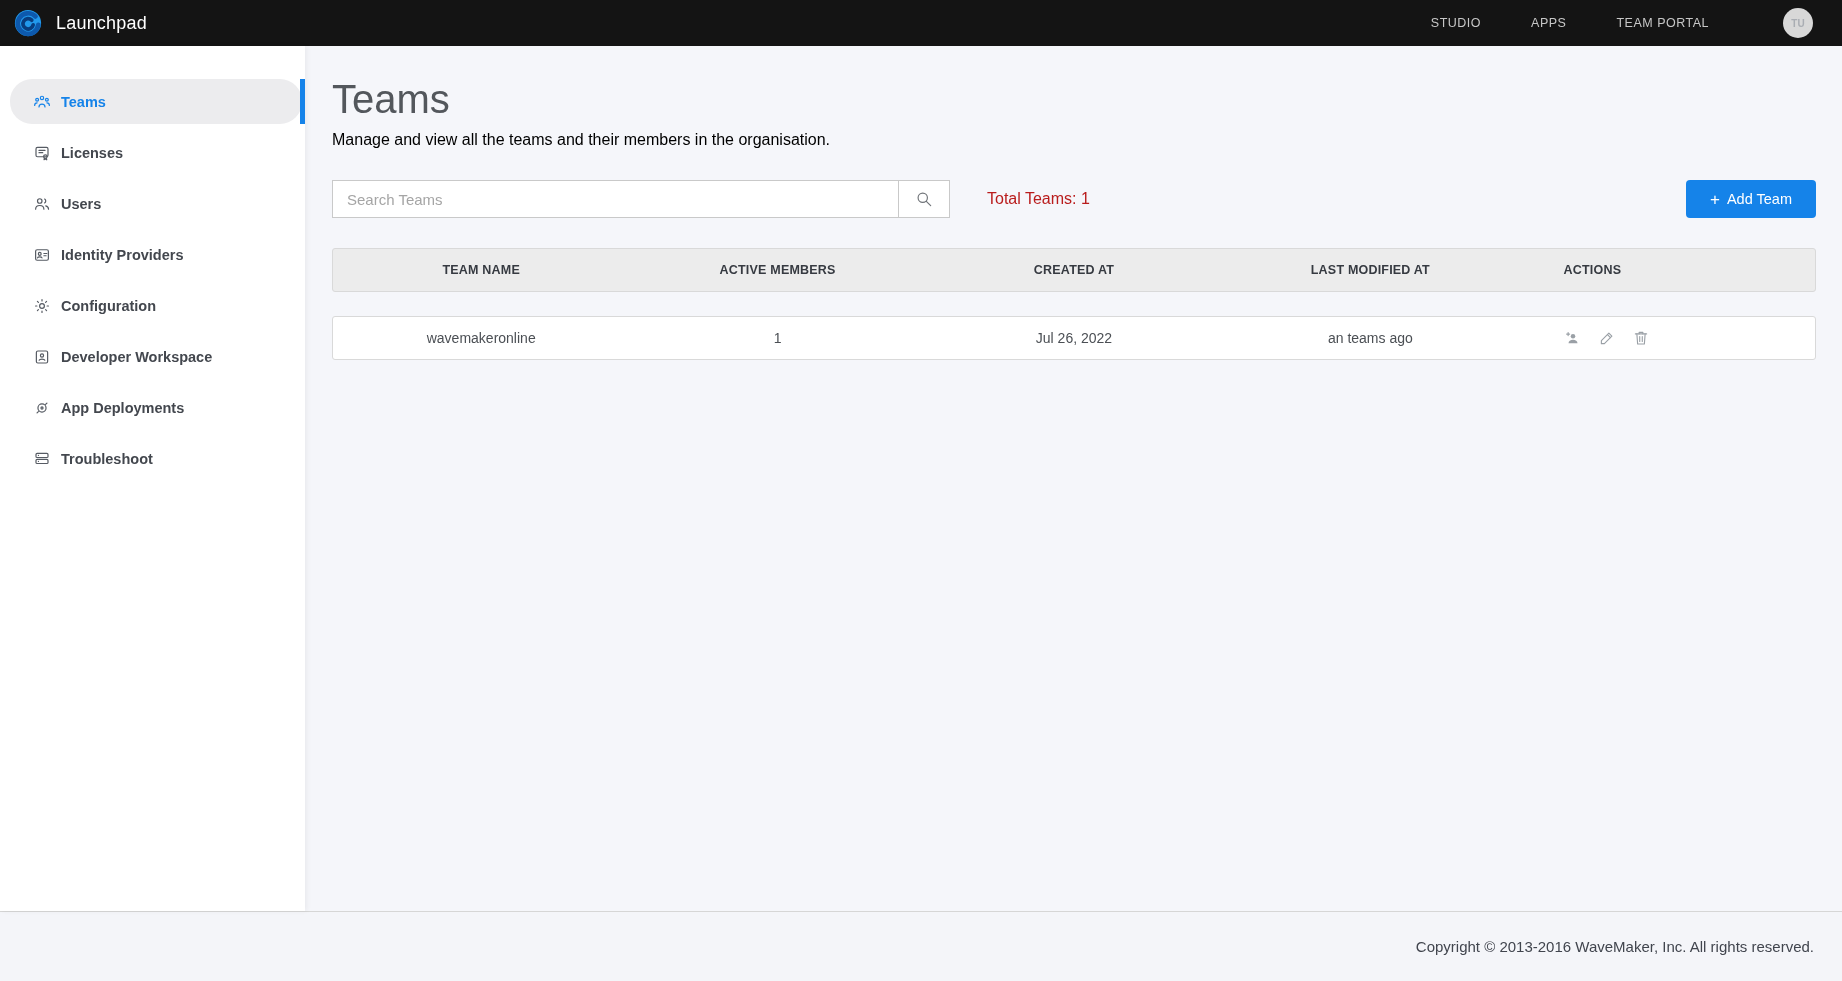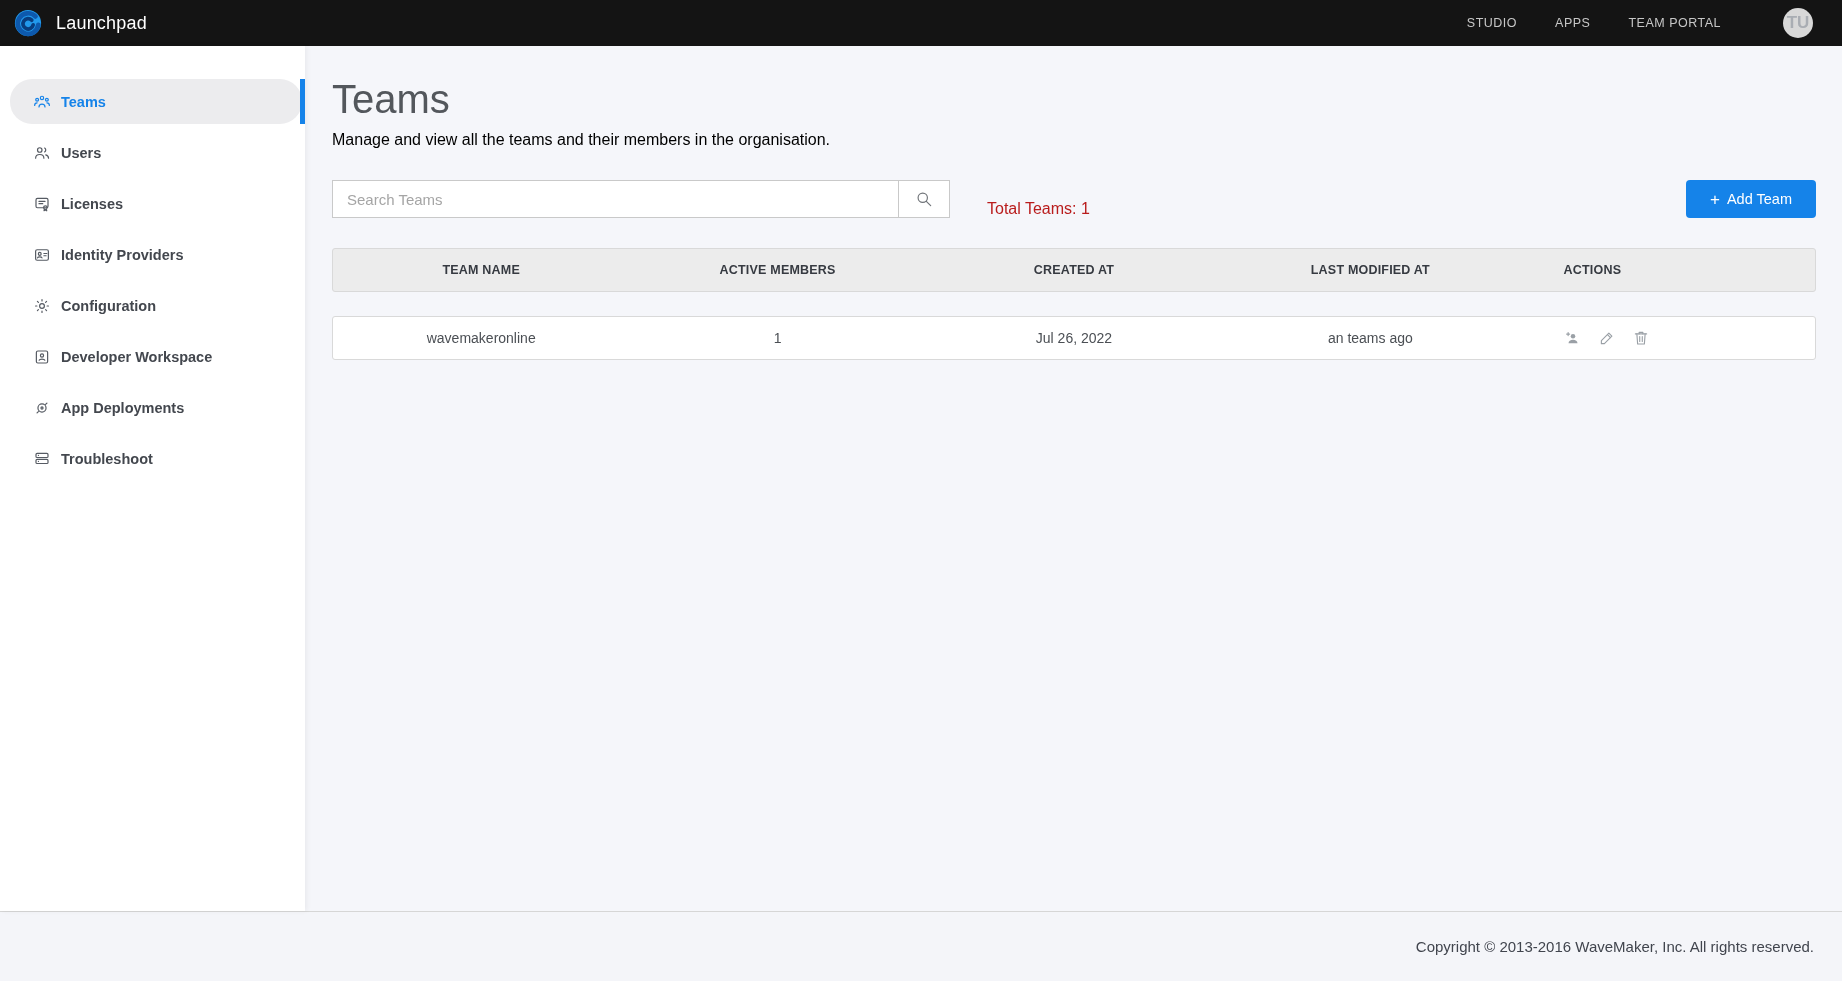--- a/index.html
+++ b/index.html
@@ -9,25 +9,25 @@
     background:#f5f6fa;
     overflow:hidden;
   }
   .app { display:flex; flex-direction:column; height:100%; }
 
   
   .topbar { height:46px; background:#141414; display:flex; align-items:center;
             padding:0 29px 0 13px; flex-shrink:0; }
   .brand { display:flex; align-items:center; gap:13px; cursor:pointer; }
   .brand-name { color:#ffffff; font-size:18px; letter-spacing:.2px; }
-  .topnav { margin-left:auto; display:flex; align-items:center; gap:38px;text-align:right; }
+  .topnav { margin-left:auto; display:flex; align-items:center; gap:50px;text-align:right; }
   .topnav .navlink { color:#c7c7c7; font-size:12.5px; letter-spacing:.5px;
                      cursor:pointer; }
   .avatar { width:30px; height:30px; border-radius:50%; background:#d8d8d8;
-            color:#a9adb3; font-size:17px; font-weight:bold; display:flex;
+            color:#a9adb3; font-size:10px; font-weight:bold; display:flex;
             align-items:center; justify-content:center; margin-left:24px; cursor:pointer; }
 
   
   .bodywrap { flex:1; display:flex; min-height:0; }
 
   
   .sidebar { width:305px; flex-shrink:0; background:#ffffff; padding-top:33px;
              box-shadow:2px 0 5px rgba(0,0,0,.05); z-index:2; }
   .side-item { position:relative; height:45px; width:292px; margin:0 0 6px 10px;
                border-radius:22px; display:flex; align-items:center;
@@ -38,21 +38,21 @@
   .side-item.active .sicon { color:#1583e9; }
   .side-item.active::after { content:""; position:absolute; right:-3px; top:0;
                bottom:0; width:5px; background:#1583e9; }
 
   
   .content { flex:1; padding:0 26px 0 27px; box-sizing:border-box; min-width:0; }
   .page-title { margin-top:30px; font-size:40px; font-weight:400; color:#53575c;
                 line-height:46px; }
   .page-sub { margin-top:9px; font-size:16px; color:#000000; }
 
-  .toolbar { margin-top:31px; display:flex; align-items:flex-end; }
+  .toolbar { margin-top:31px; display:flex; align-items:center; }
   .searchbox { width:618px; height:38px; background:#fff; border:1px solid #c9c9c9;
                display:flex; box-sizing:border-box; }
   .searchbox input { flex:1; border:none; outline:none; padding:0 14px;
                font-size:15px; color:#333; background:transparent;
                font-family:"Liberation Sans", sans-serif; }
   .searchbox input::placeholder { color:#a5a5a5; }
   .search-btn { width:50px; border-left:1px solid #c9c9c9; background:#fff;
                display:flex; align-items:center; justify-content:center; cursor:pointer; }
   .total { margin-left:37px; font-size:16px; color:#b91c1c; }
   .add-btn { margin-left:auto; width:130px; height:38px; background:#1583e9;
@@ -120,39 +120,39 @@
               <path d="M21.8 16.5c0-2.1-1.9-3.4-3.3-3.4"></path>
             <path d="M8 18.6c0-2.4 1.9-3.9 4-3.9s4 1.5 4 3.9"></path>
           </svg>
         </span>
         <span>Teams</span>
       </div>
 
       <div class="side-item">
         <span class="sicon">
           <svg viewBox="0 0 24 24" width="18" height="18" fill="none" stroke="currentColor" stroke-width="1.6" stroke-linecap="round" stroke-linejoin="round">
+            <rect x="4" y="4.5" width="16" height="12.5" rx="2"></rect>
+              <path d="M8 8.5h8M8 11.5h5"></path>
+            <circle cx="16.5" cy="16.8" r="2.4"></circle>
+              <path d="M15.3 18.8l-.6 2.2 1.8-.9 1.8.9-.6-2.2"></path>
+          </svg>
+        </span>
+        <span>Licenses</span>
+      </div>
+
+      <div class="side-item">
+        <span class="sicon">
+          <svg viewBox="0 0 24 24" width="18" height="18" fill="none" stroke="currentColor" stroke-width="1.6" stroke-linecap="round" stroke-linejoin="round">
             <circle cx="9" cy="8" r="3"></circle>
               <path d="M3.5 19c0-3 2.5-5 5.5-5s5.5 2 5.5 5"></path>
             <path d="M15.5 5.4a3 3 0 0 1 0 5.2"></path>
               <path d="M17 14.4c2.4.7 3.7 2.4 3.7 4.6"></path>
           </svg>
         </span>
         <span>Users</span>
-      </div>
-
-      <div class="side-item">
-        <span class="sicon">
-          <svg viewBox="0 0 24 24" width="18" height="18" fill="none" stroke="currentColor" stroke-width="1.6" stroke-linecap="round" stroke-linejoin="round">
-            <rect x="4" y="4.5" width="16" height="12.5" rx="2"></rect>
-              <path d="M8 8.5h8M8 11.5h5"></path>
-            <circle cx="16.5" cy="16.8" r="2.4"></circle>
-              <path d="M15.3 18.8l-.6 2.2 1.8-.9 1.8.9-.6-2.2"></path>
-          </svg>
-        </span>
-        <span>Licenses</span>
       </div>
 
       <div class="side-item">
         <span class="sicon">
           <svg viewBox="0 0 24 24" width="18" height="18" fill="none" stroke="currentColor" stroke-width="1.6" stroke-linecap="round" stroke-linejoin="round">
             <rect x="3.5" y="5" width="17" height="14" rx="2"></rect>
             <circle cx="9" cy="10.5" r="1.9"></circle>
               <path d="M6 15.8c.6-1.6 5.4-1.6 6 0"></path>
             <path d="M14.5 10h4M14.5 13h3"></path>
           </svg>

